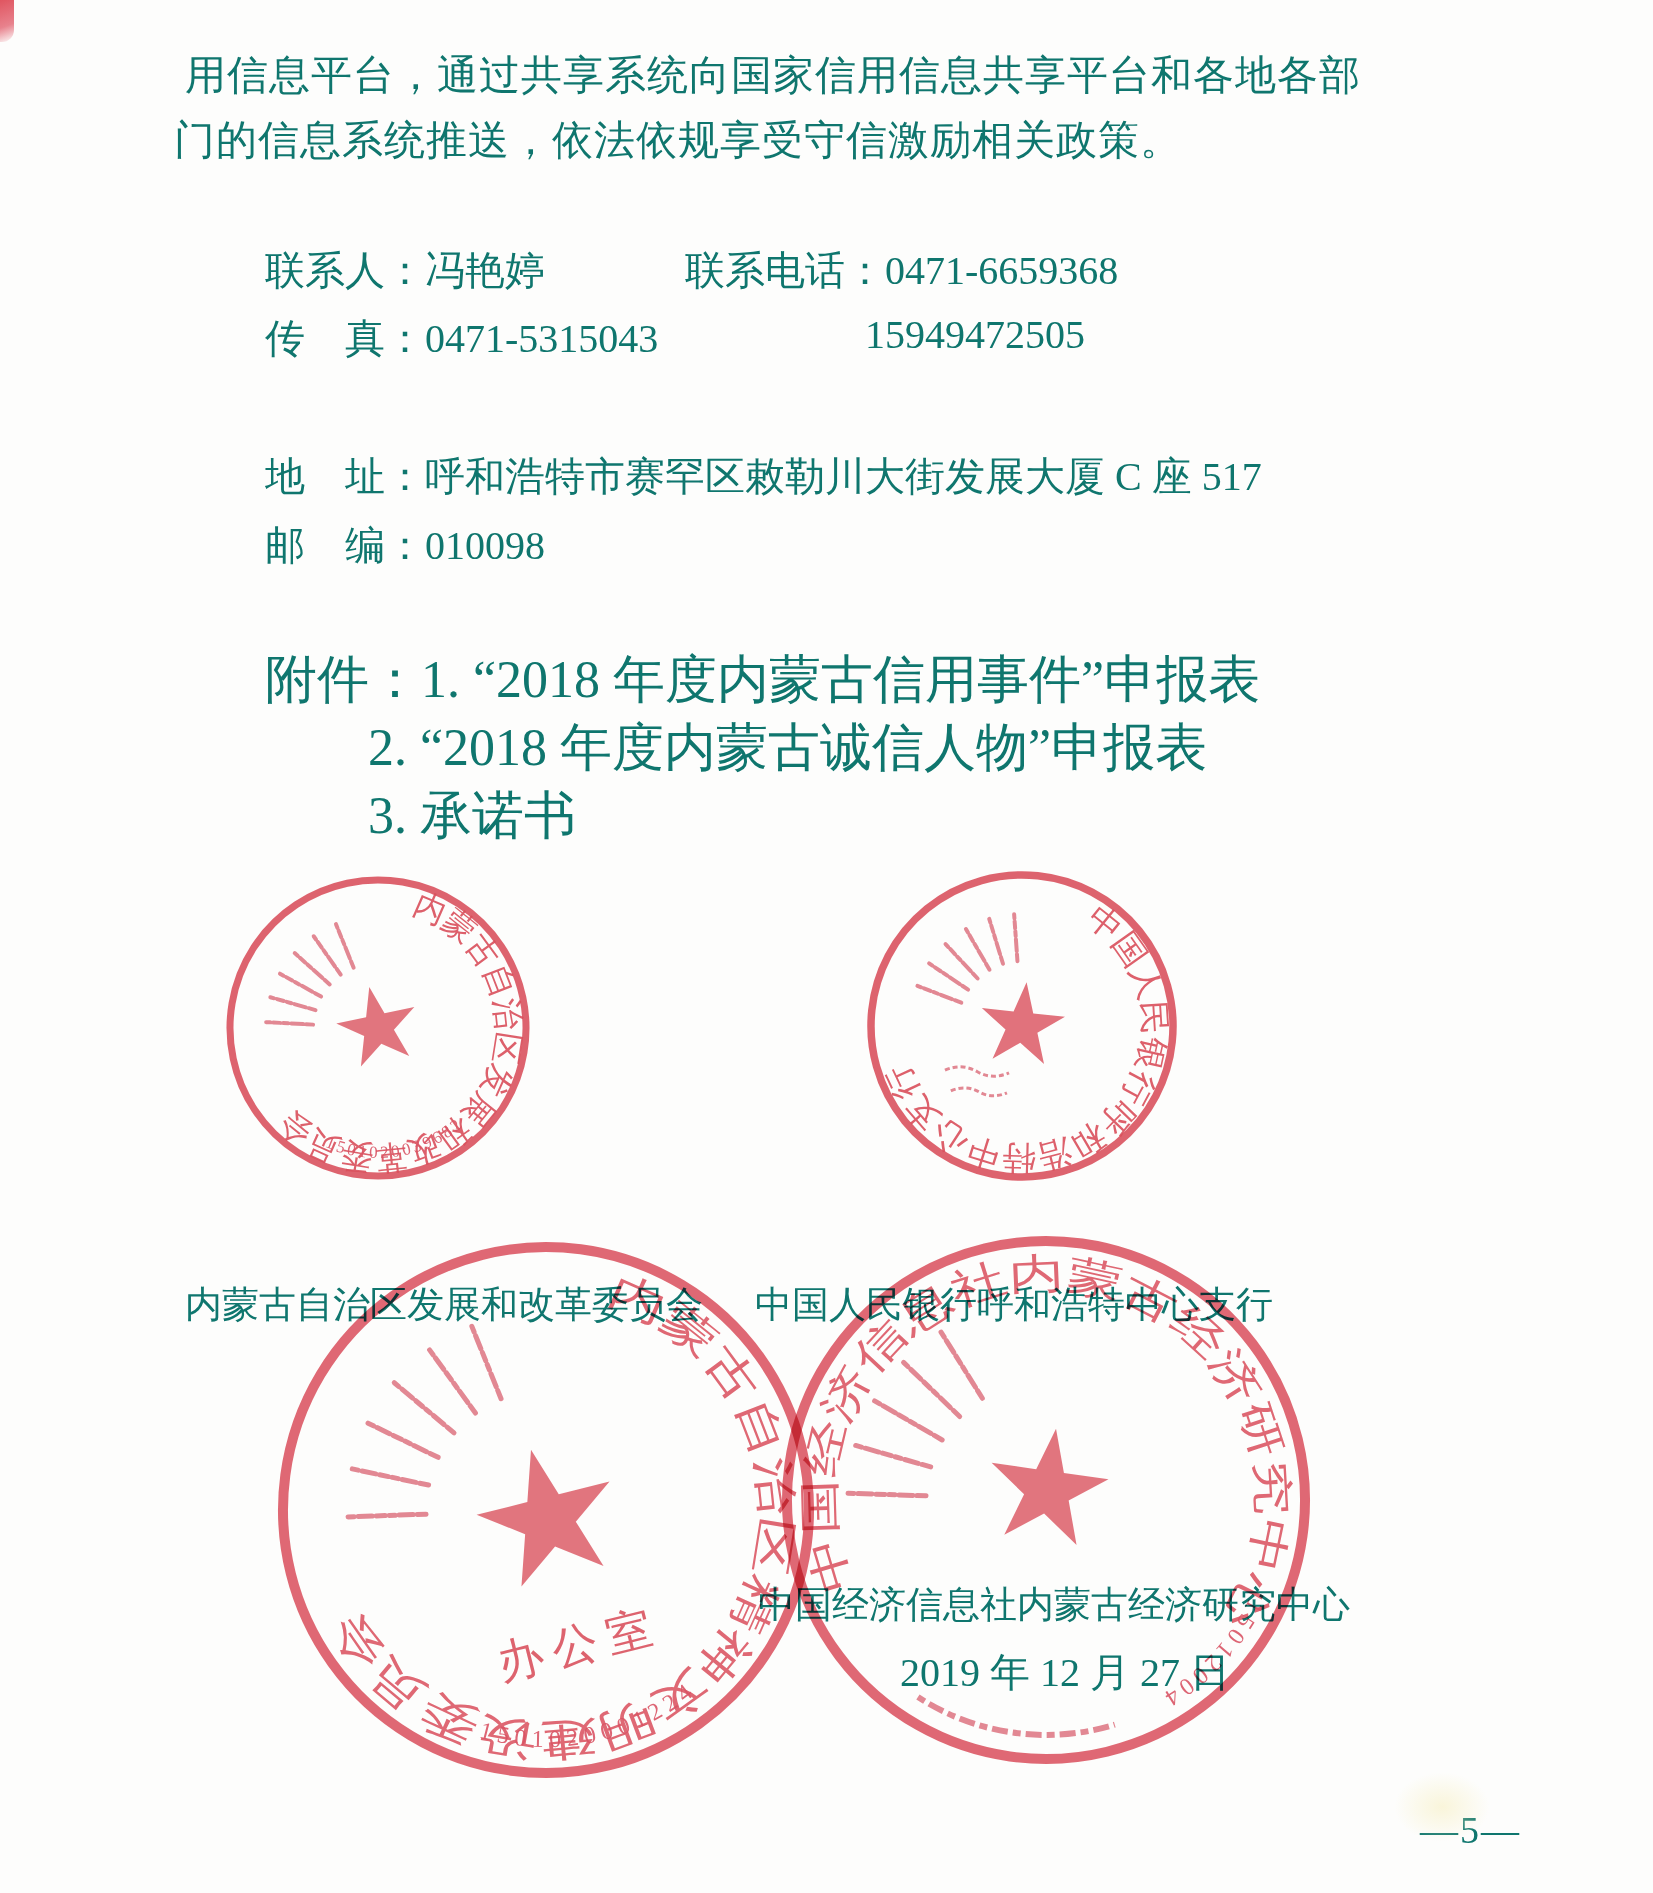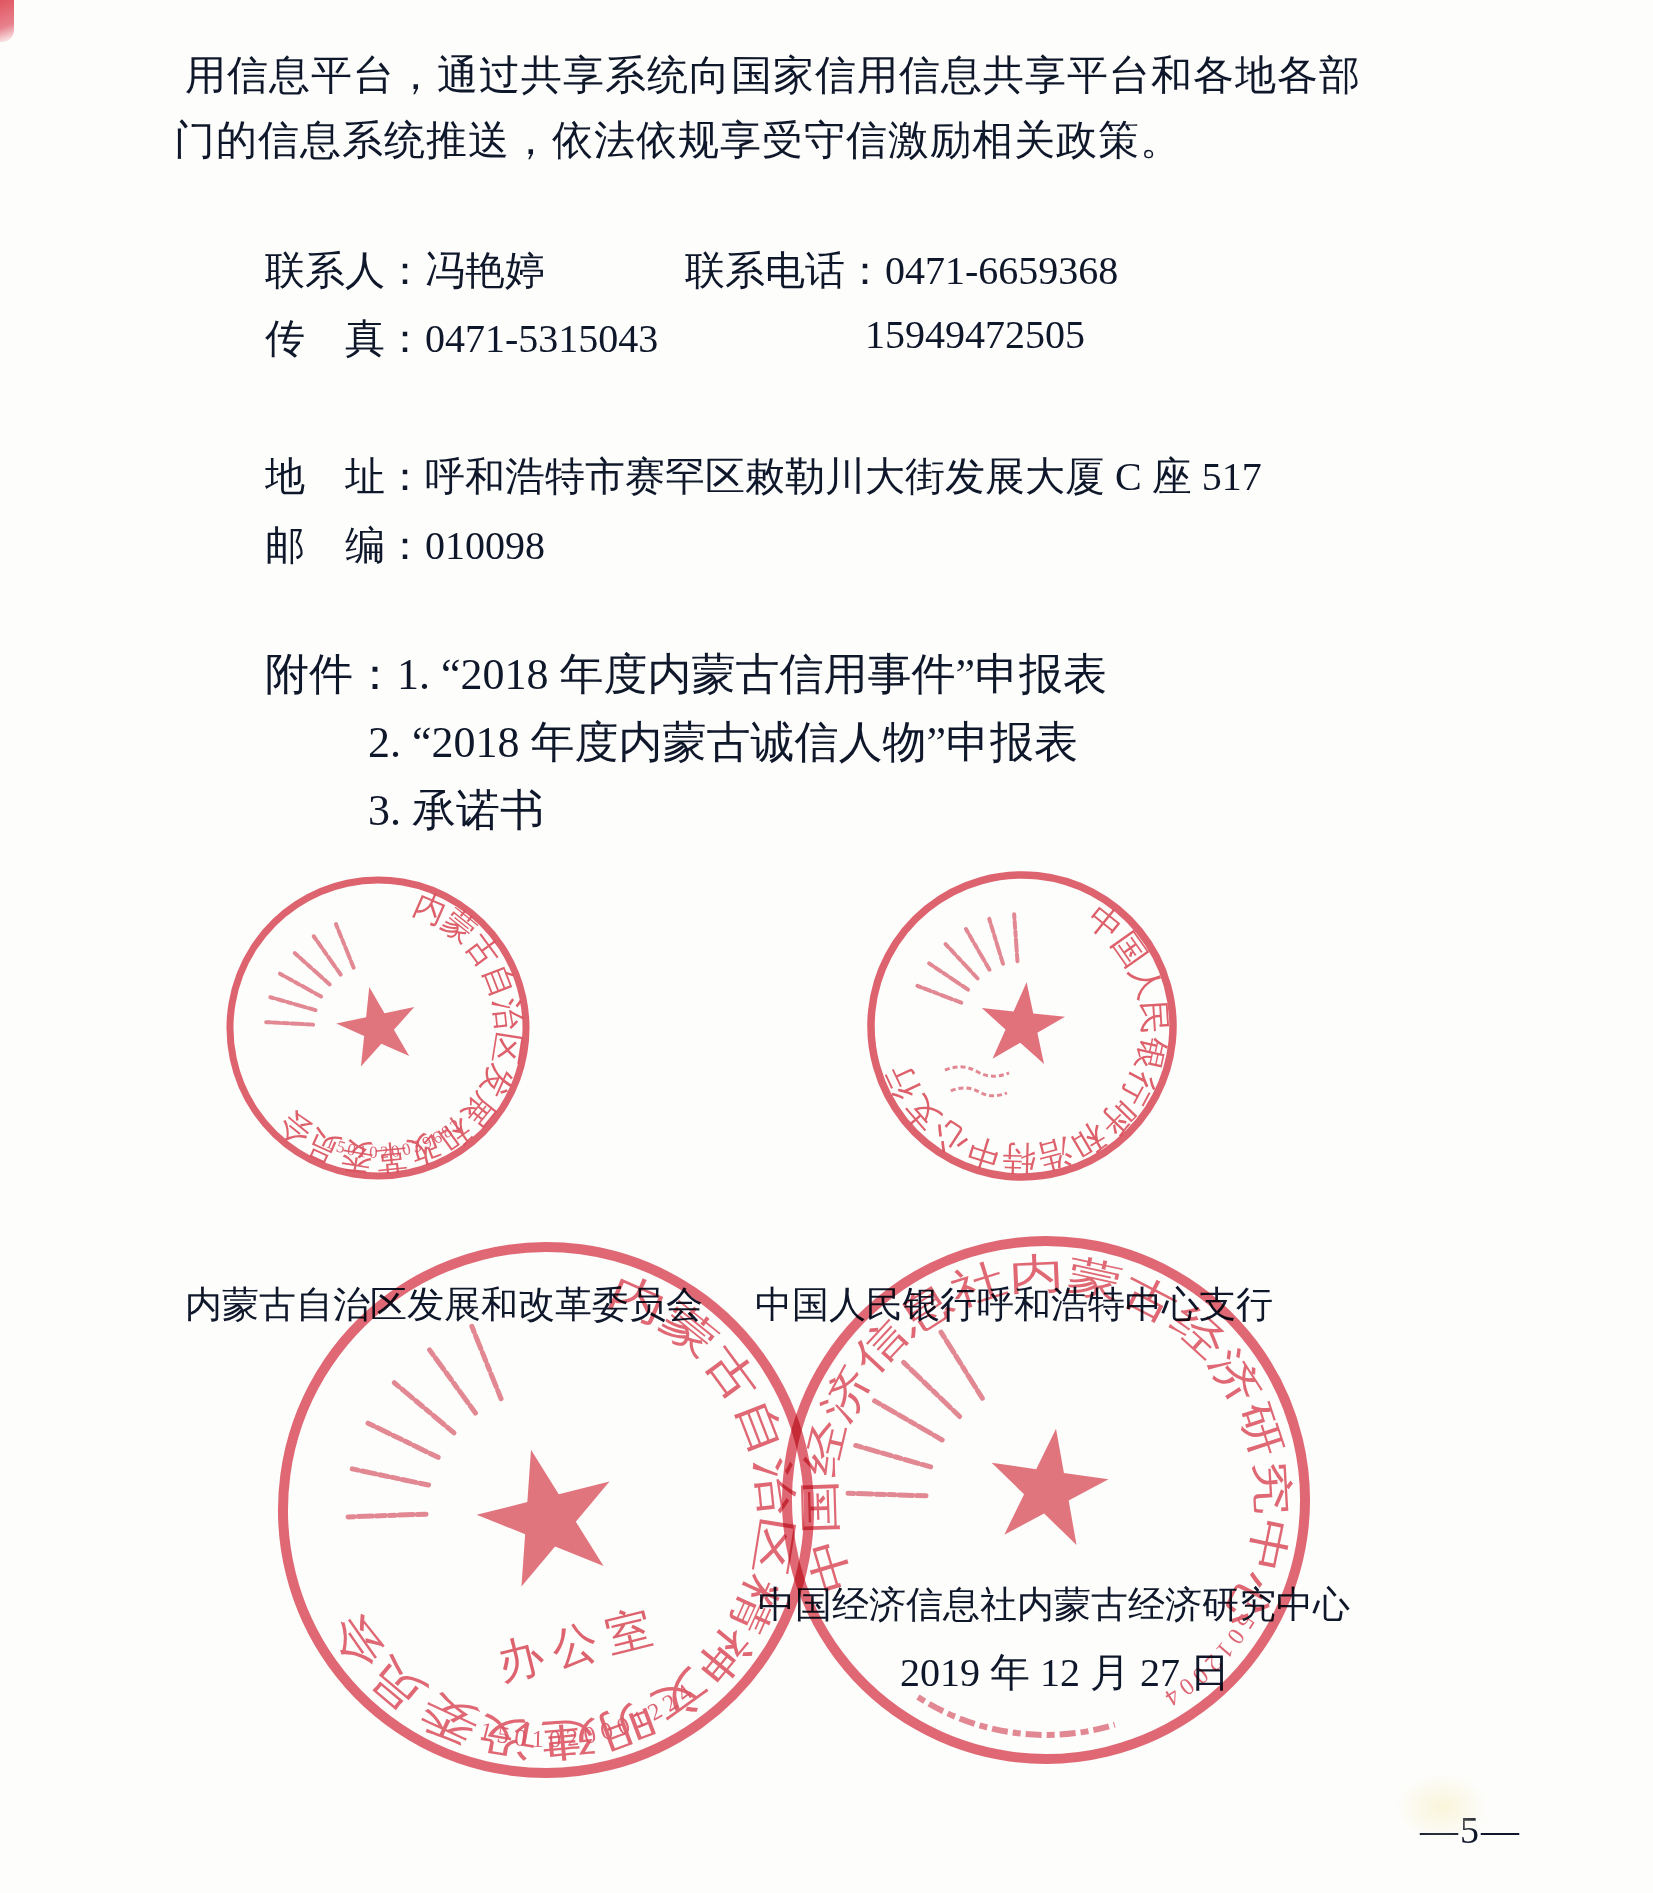--- a/index.html
+++ b/index.html
@@ -1,27 +1,27 @@
 <!DOCTYPE html>
 <html><head>
 <meta charset="utf-8">
 <style>
   html,body{margin:0;padding:0;background:#ffffff;}
   #page{
     position:relative;
     width:1653px;height:1893px;
     background:#fdfdfc;
     font-family:"Liberation Serif","DejaVu Serif",serif;
-    color:#0f172a;
+    color:#0f766e;
     overflow:hidden;
   }
   .txt{position:absolute;white-space:nowrap;}
   .para{font-size:41px;letter-spacing:1px;}
   .contact-row{position:absolute;font-size:40px;white-space:nowrap;text-align:center;}
-  .attach{font-size:44px;}
+  .attach{font-size:52px;}
   .orgname{position:absolute;font-size:37px;font-weight:500;white-space:nowrap;}
   .datefield{position:absolute;font-size:40px;white-space:nowrap;}
   .pagenum{position:absolute;font-size:38px;letter-spacing:2px;}
   .seal{position:absolute;mix-blend-mode:multiply;opacity:.93;}
   .seal svg{display:block;}
   .corner-mark{
     position:absolute;left:0;top:0;width:14px;height:42px;
     background:linear-gradient(160deg,#e05560 0%,#e8828d 60%,rgba(232,130,141,0) 100%);
     border-bottom-right-radius:12px;
   }

